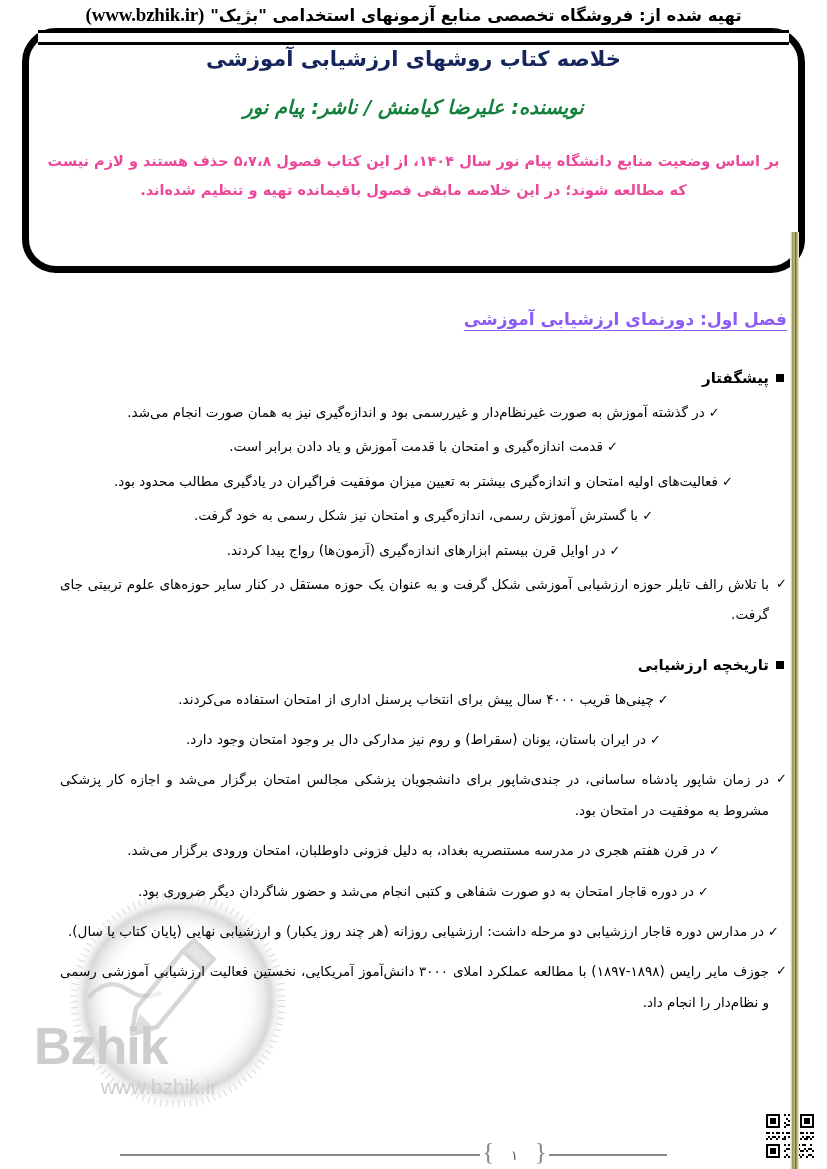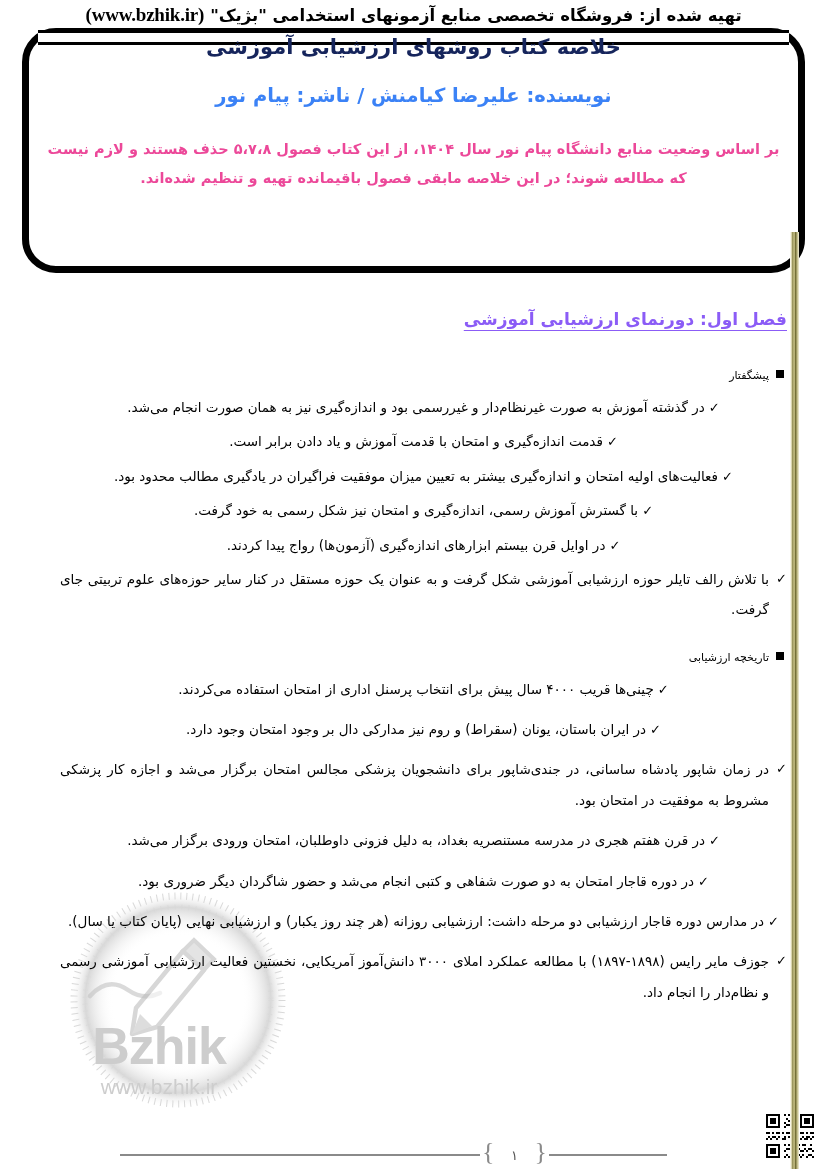--- a/index.html
+++ b/index.html
@@ -58,39 +58,40 @@
     left: 38px;
     right: 38px;
     height: 9px;
     border-top: 3px solid #000000;
     border-bottom: 3px solid #000000;
     background: #ffffff;
     z-index: 5;
   }
   .header-inner {
     position: absolute;
-    top: 34px;
+    top: 46px;
     left: 40px;
     right: 40px;
     text-align: center;
     z-index: 5;
   }
   .book-title {
     color: #16255c;
     font-weight: bold;
     font-size: 21px;
     margin: 0 0 22px 0;
     line-height: 1.3;
   }
   .book-credits {
-    color: #3b82f6;
+    color: #15803d;
     font-weight: bold;
     font-size: 19.5px;
     margin: 0 0 26px 0;
     line-height: 1.3;
+    font-style: italic;
   }
   .header-notice {
     color: #ec4899;
     font-weight: bold;
     font-size: 14.5px;
     line-height: 2.0;
     margin: 0;
     text-align: center;
   }
 
@@ -126,21 +127,21 @@
     width: 300px;
     height: 232px;
     z-index: 1;
     pointer-events: none;
   }
   .watermark .wm-text {
     position: absolute;
     left: 6px;
     top: 132px;
     width: 250px;
-    text-align: center;
+    text-align: left;
     color: #cdcdcd;
     font-weight: bold;
     font-size: 52px;
     font-family: "Liberation Sans", sans-serif;
     letter-spacing: -1px;
     line-height: 1;
   }
   .watermark .wm-url {
     position: absolute;
     left: 6px;
@@ -165,22 +166,22 @@
     color: #8b5cf6;
     font-weight: bold;
     font-size: 17px;
     text-align: right;
     text-decoration: underline;
     text-underline-offset: 5px;
     margin: 9px 0 40px 0;
   }
   .section-heading {
     color: #000000;
-    font-weight: normal;
-    font-size: 11px;
+    font-weight: bold;
+    font-size: 15px;
     margin: 0 0 10px 0;
     text-align: right;
     padding-right: 3px;
   }
   .section-heading .sq {
     display: inline-block;
     width: 8px;
     height: 8px;
     background: #000000;
     margin-left: 7px;

